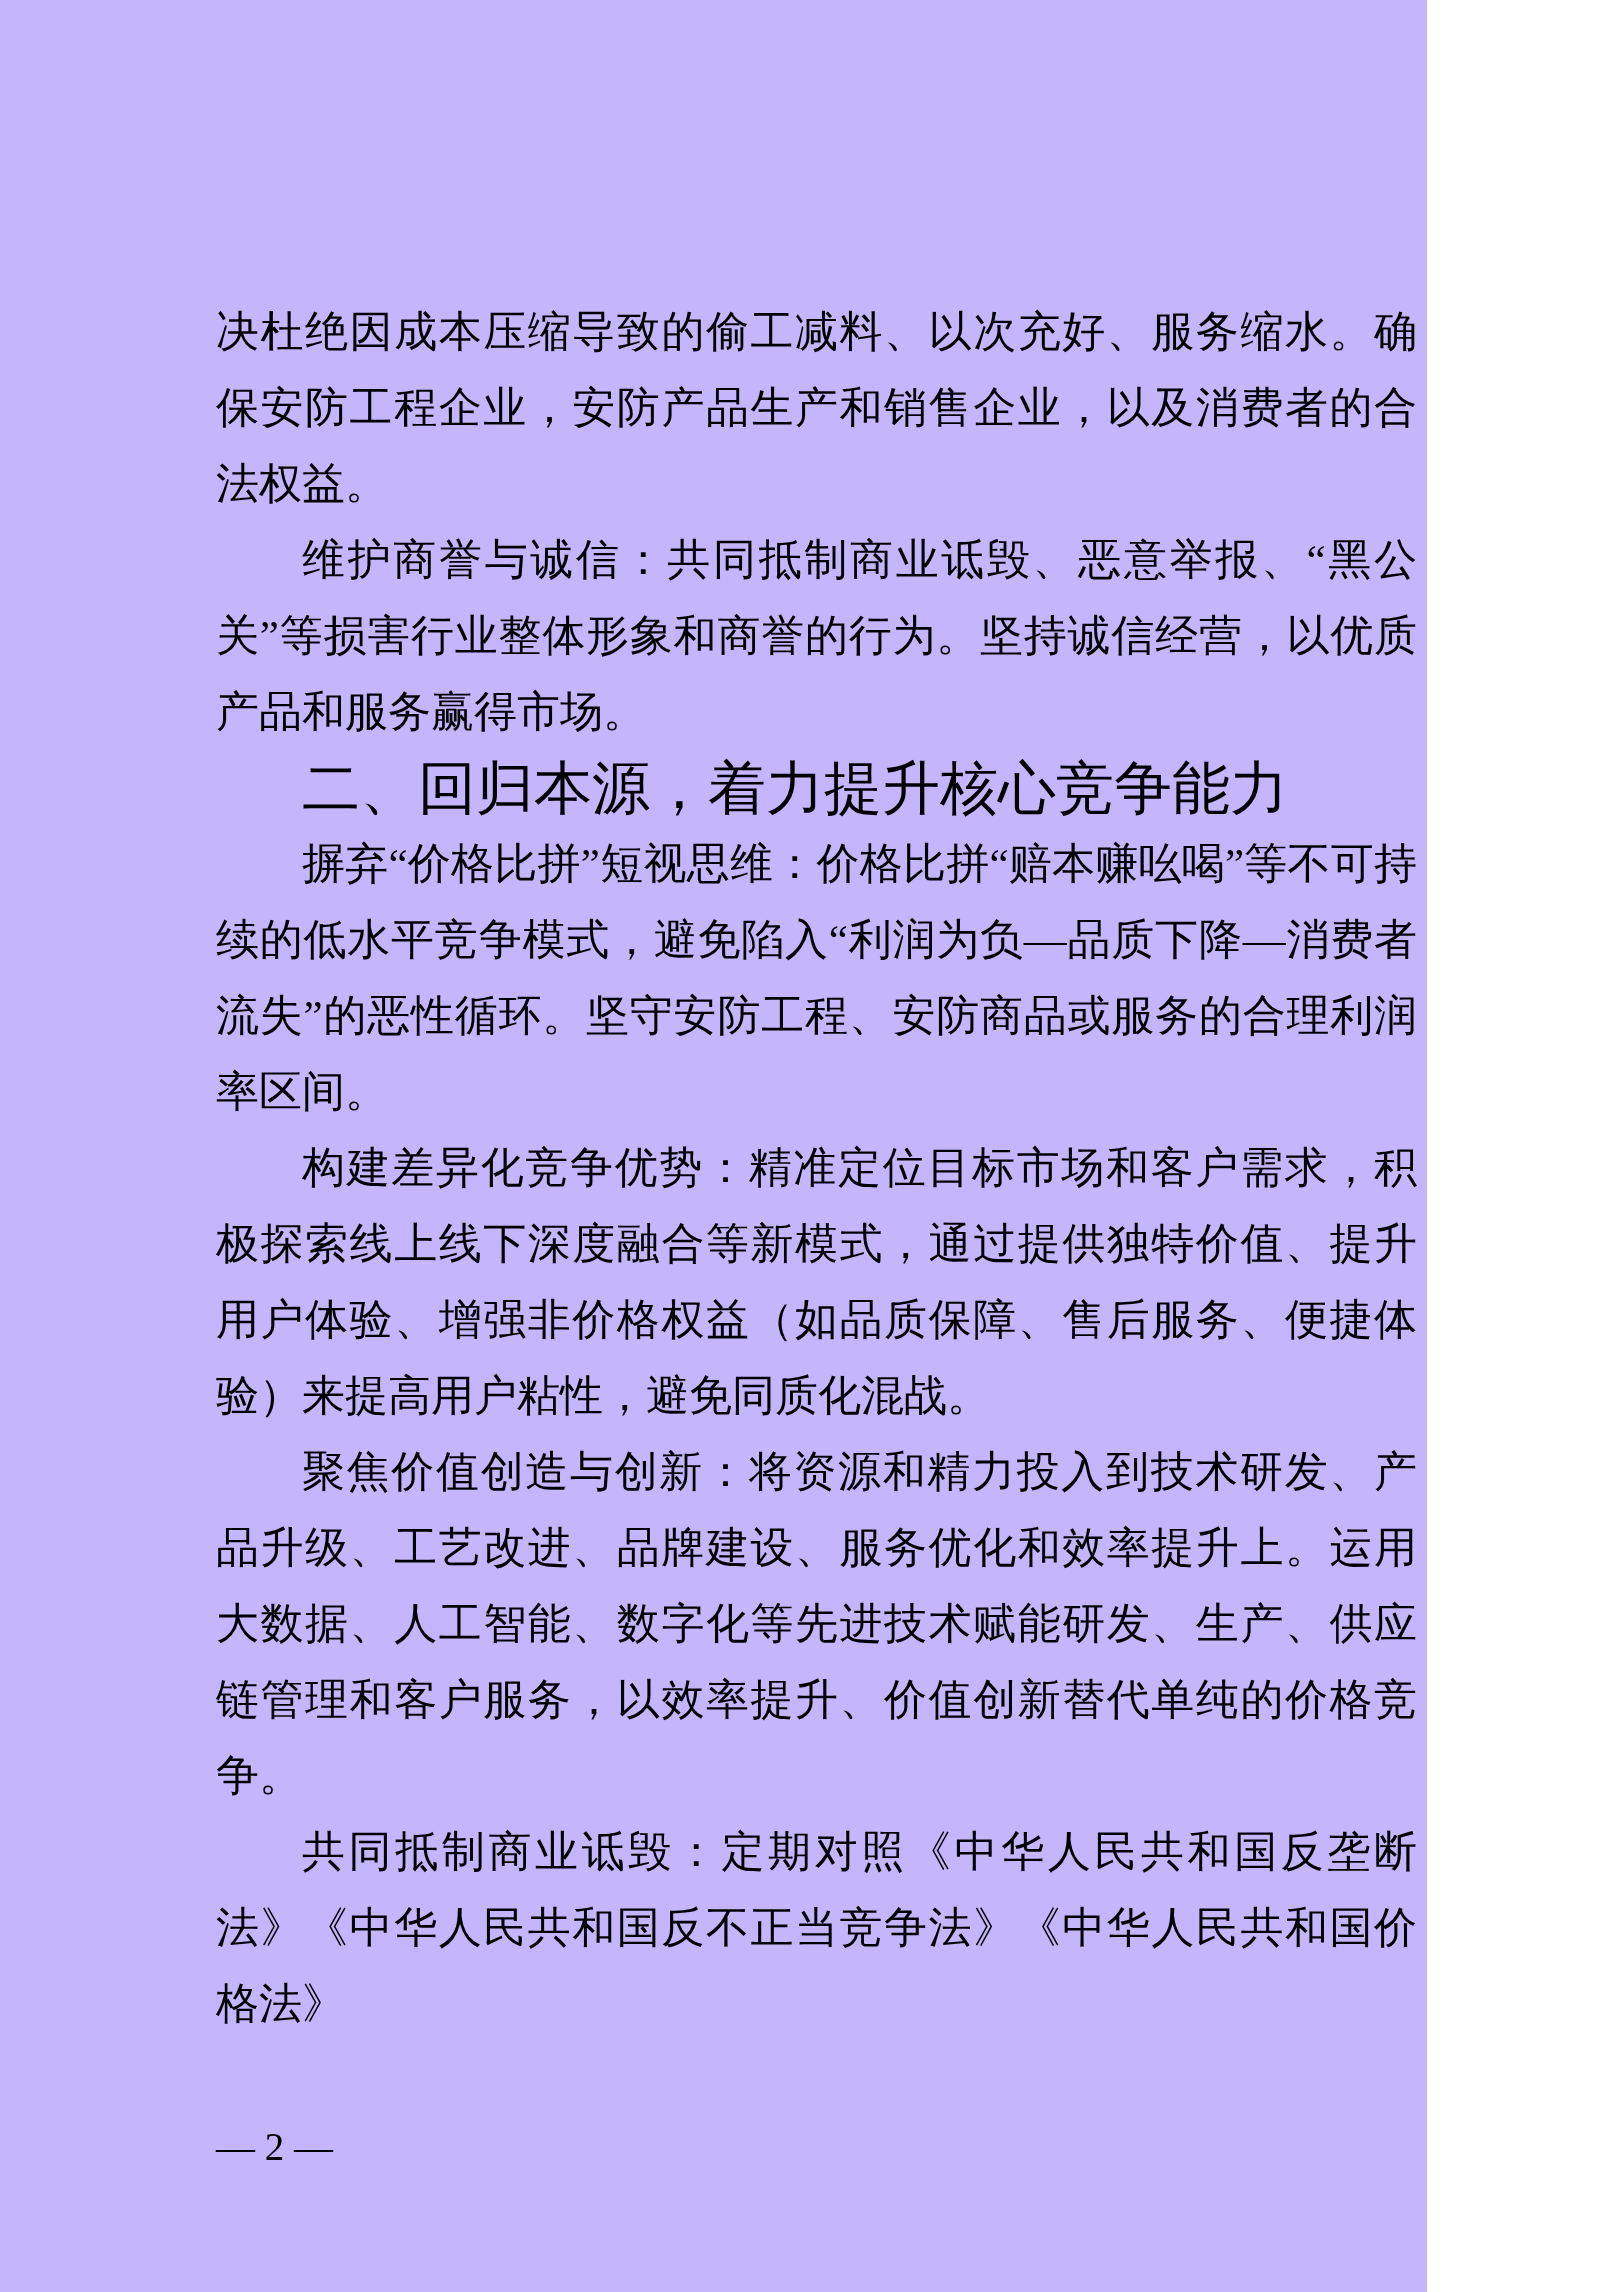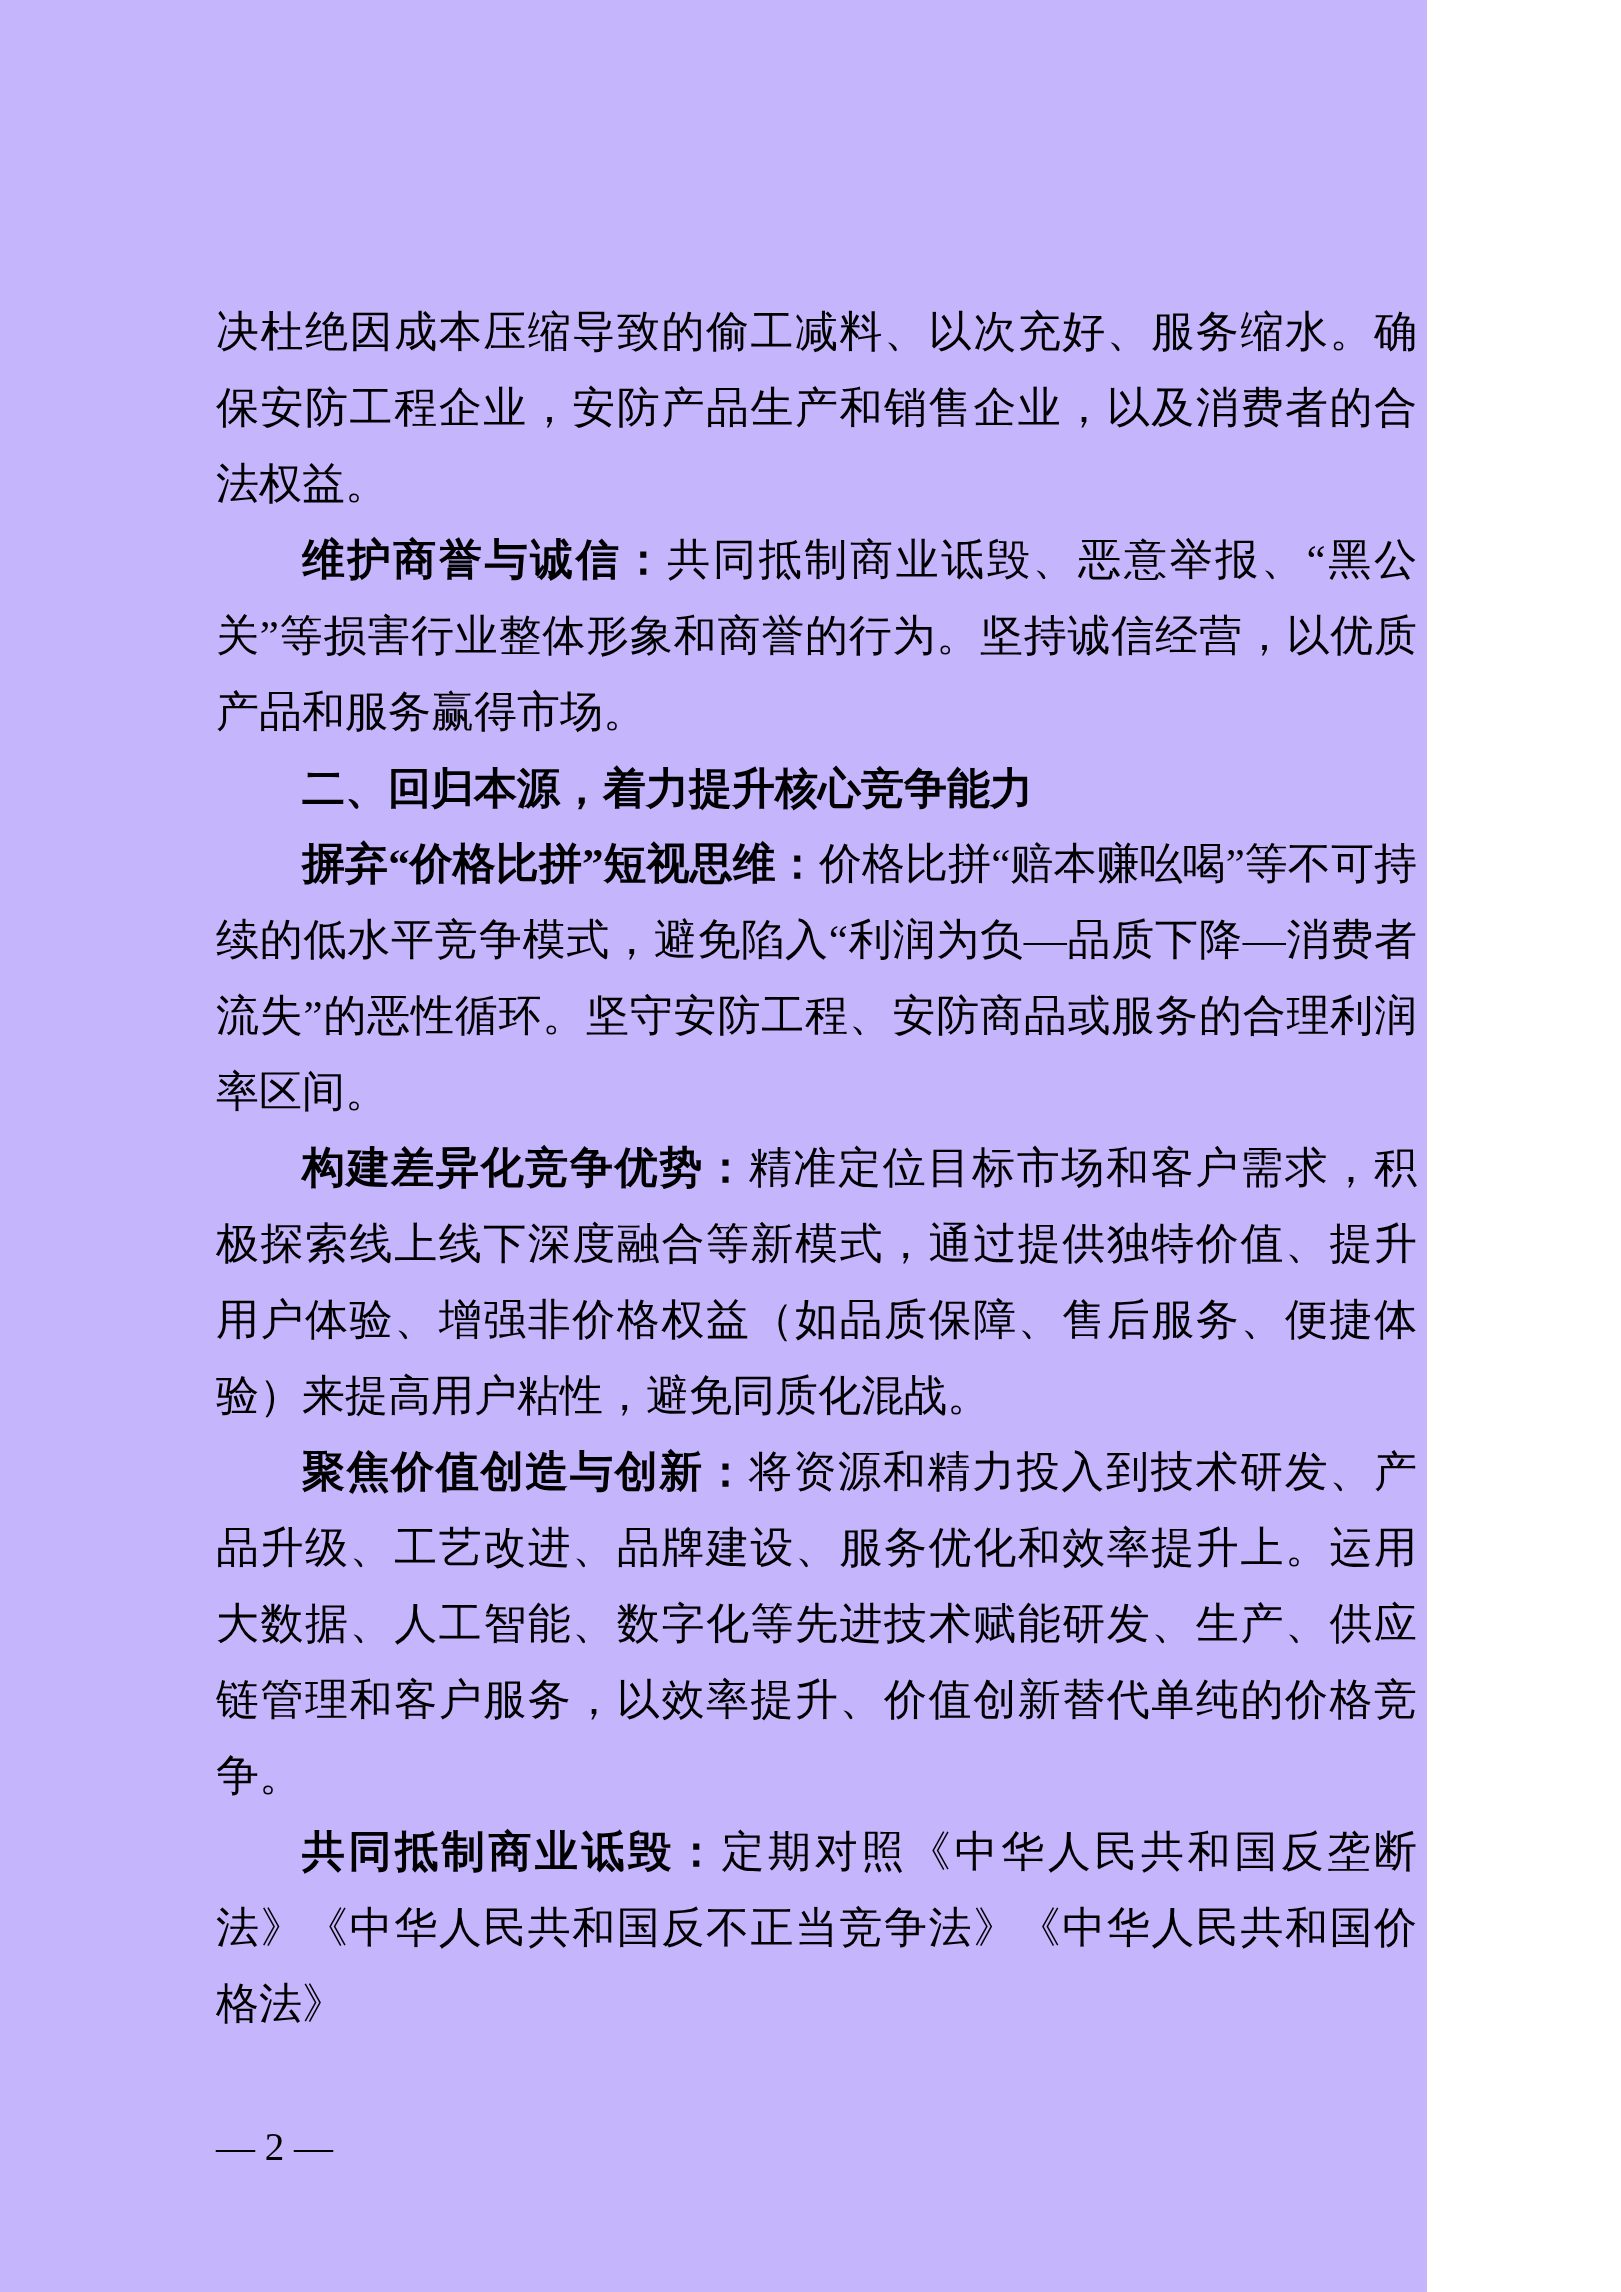--- a/index.html
+++ b/index.html
@@ -28,27 +28,27 @@
     line-height: 76px;
     text-align: justify;
     text-justify: inter-ideograph;
     letter-spacing: 0;
     word-break: break-all;
   }
   .para.indent {
     text-indent: 86px;
   }
   .para .lead {
-    font-weight: bold;
+    font-weight: normal;
   }
   .heading {
     margin: 0;
-    font-size: 43px;
+    font-size: 58px;
     line-height: 76px;
-    font-weight: bold;
+    font-weight: normal;
     font-family: "Liberation Sans", sans-serif;
     text-indent: 86px;
     word-break: break-all;
   }
   .footer {
     position: absolute;
     left: 216px;
     top: 2125px;
     font-size: 39px;
     line-height: 43px;

